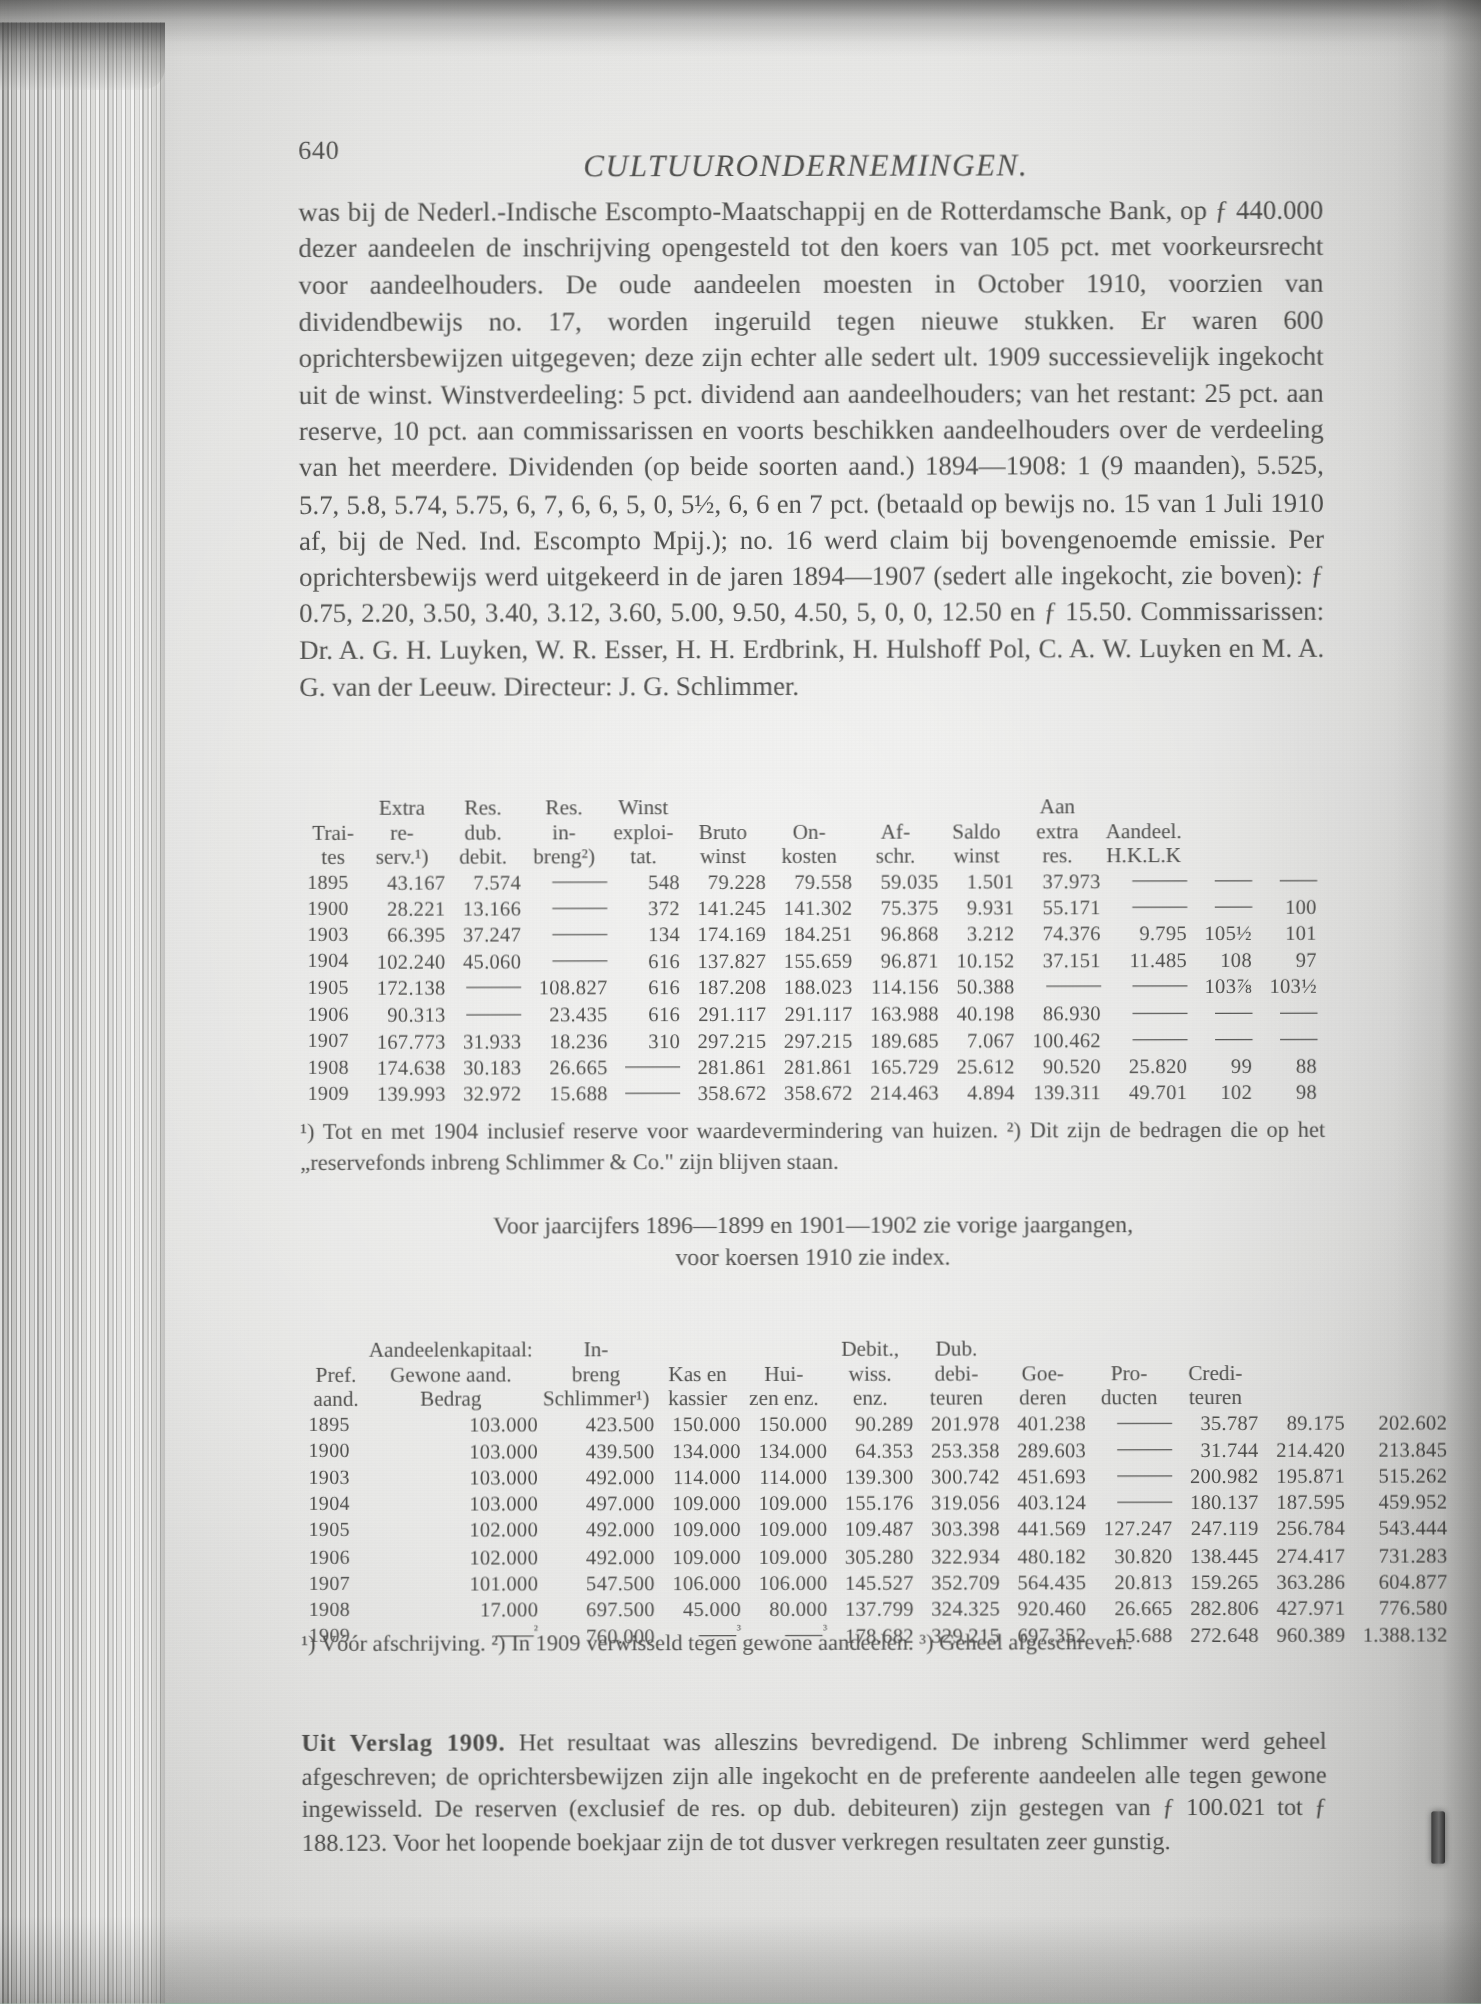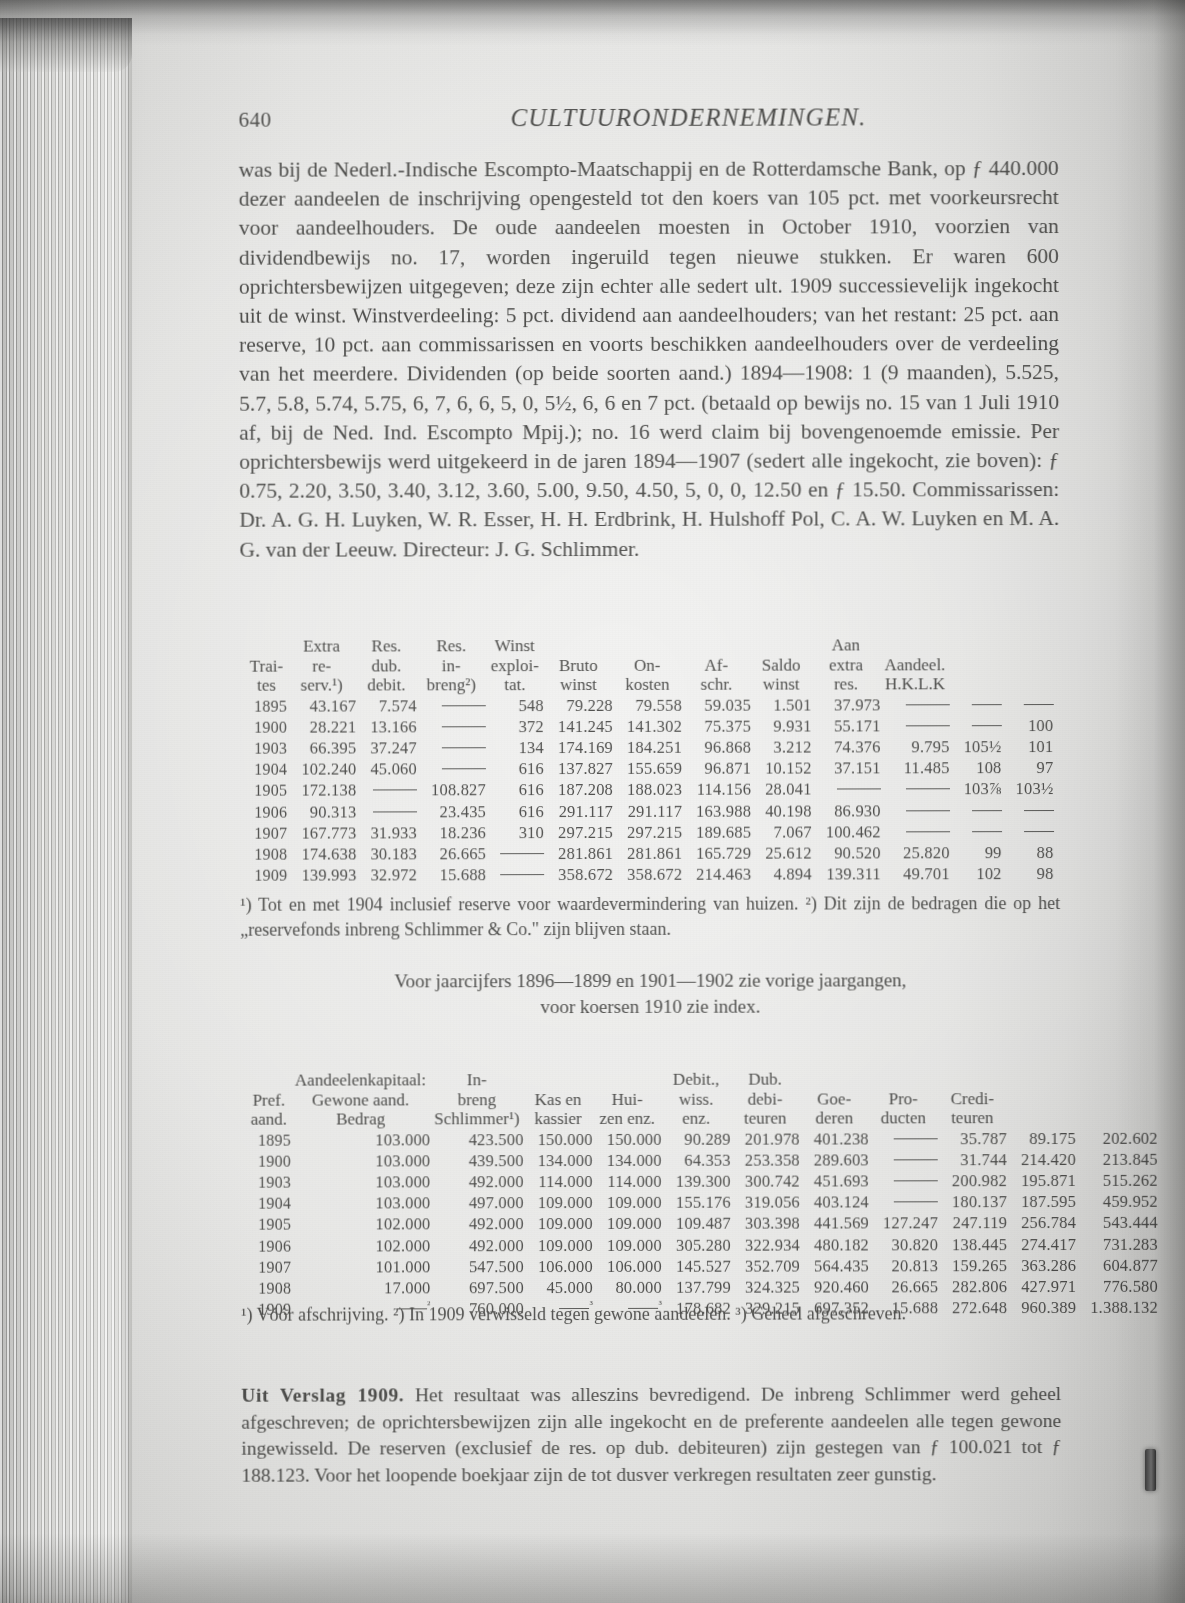--- a/index.html
+++ b/index.html
@@ -81,24 +81,23 @@
     mix-blend-mode: multiply;
   }
   .abs { position: absolute; }
 
   
   #folio {
     left: 240px; top: 107px;
     font-size: 21px; letter-spacing: .5px; color:#3f3f3d;
   }
   #runhead {
-    left: 468px; top: 104px;
+    left: 468px; top: 120px;
     font-style: italic; font-size: 25px; letter-spacing: 1.2px;
     color:#3b3b39;
-    margin-left:44px;
   }
 
   
   #body-block {
     left: 240px; top: 155px; width: 820px;
     font-size: 21.5px;
     line-height: 29.2px;
     text-align: justify;
     color:#3b3b39;
   }
@@ -124,21 +123,21 @@
     color:#3a3a38;
   }
   table.fin tbody td {
     font-size: 16.5px;
     line-height: 21.2px;
     text-align: right;
     padding: 0 0 0 14px;
     letter-spacing: .2px;
   }
   table.fin tbody td.year {
-    text-align: right;
+    text-align: left;
     padding-left: 0;
     font-size: 16px;
     letter-spacing: .3px;
   }
   .dash {
     display: inline-block;
     border-bottom: 1.6px solid #4a4a48;
     width: 44px;
     vertical-align: 5px;
   }
@@ -305,21 +304,21 @@
             </tr>
             <tr>
               <td class="year">1905</td>
               <td>172.138</td>
               <td><span class="dash"></span></td>
               <td>108.827</td>
               <td>616</td>
               <td>187.208</td>
               <td>188.023</td>
               <td>114.156</td>
-              <td>28.041</td>
+              <td>50.388</td>
               <td><span class="dash"></span></td>
               <td><span class="dash"></span></td>
               <td>103⅞</td>
               <td>103½</td>
             </tr>
             <tr>
               <td class="year">1906</td>
               <td>90.313</td>
               <td><span class="dash"></span></td>
               <td>23.435</td>

